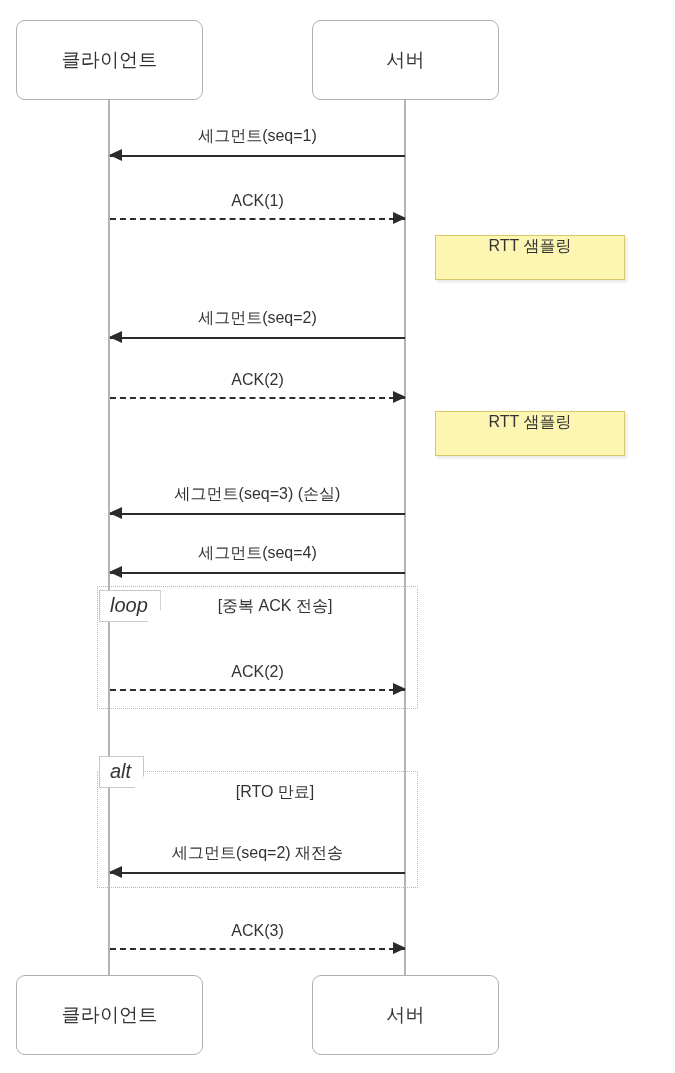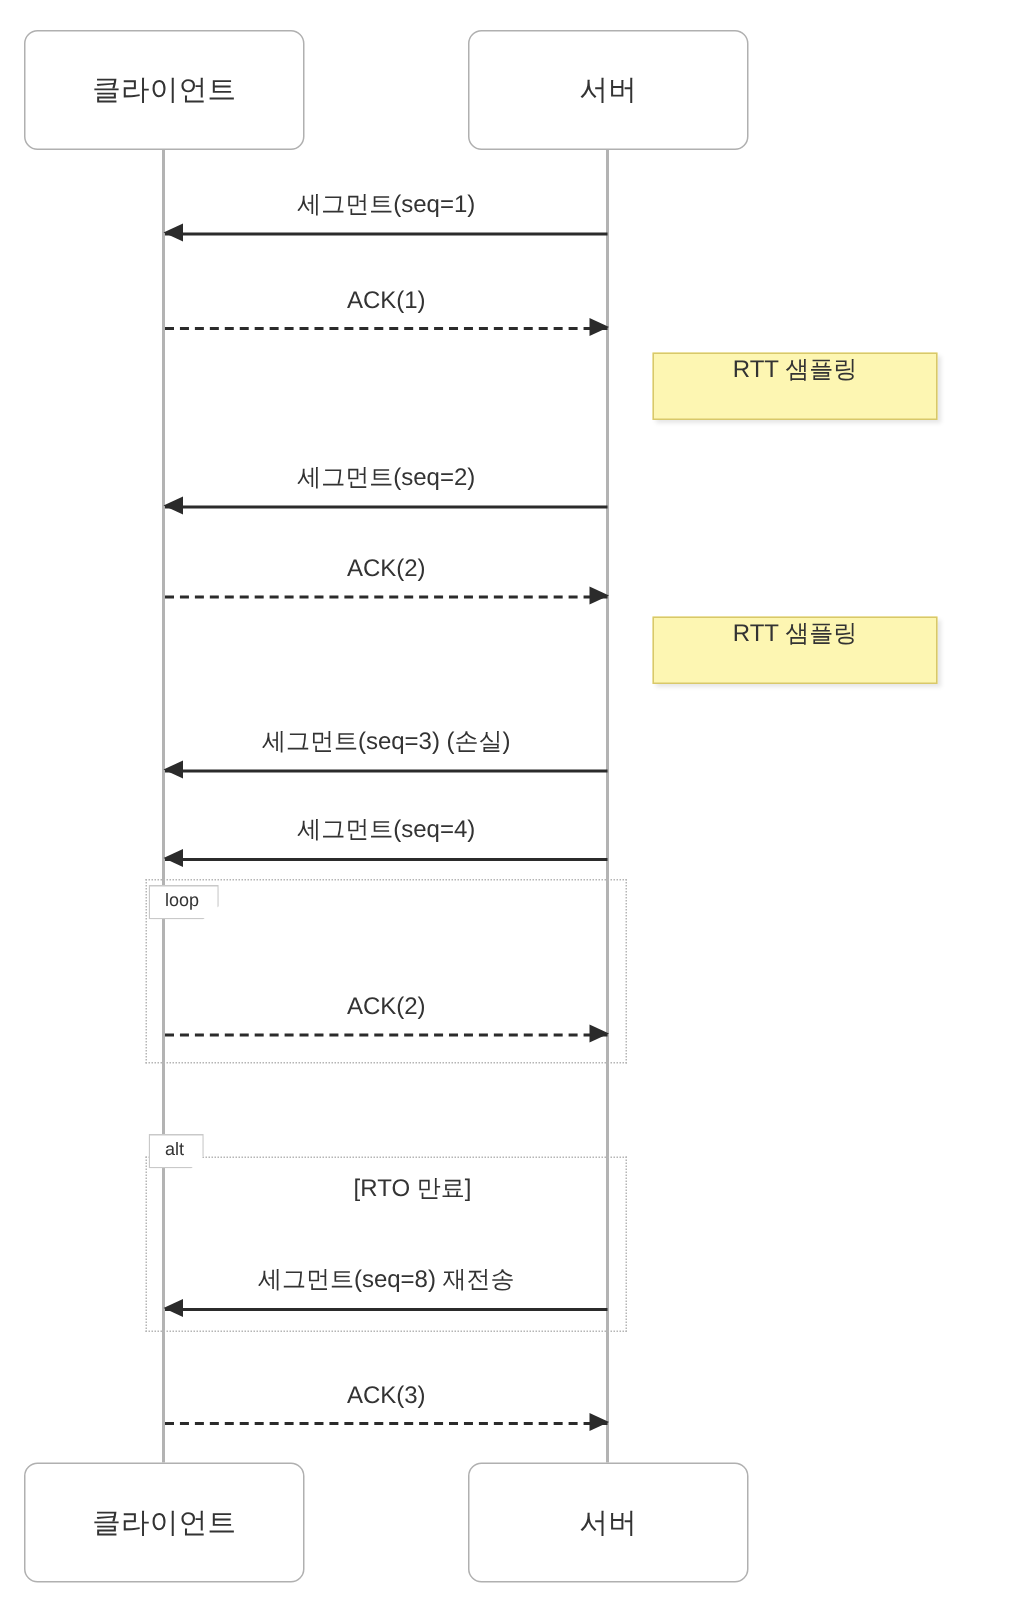--- a/index.html
+++ b/index.html
@@ -78,26 +78,27 @@
     box-sizing:border-box;
     border:1.6px dotted #b5b5b5;
     background:transparent;
   }
   .frag-tag{
     position:absolute;
     box-sizing:border-box;
     background:#ffffff;
     border:1px solid #c9c9c9;
     box-shadow:1px 1px 2px rgba(0,0,0,0.12);
-    font-size:12px;
+    font-size:20px;
     color:#333333;
     padding:3px 12px 4px 10px;
     line-height:1.15;
     -webkit-clip-path:polygon(0 0,100% 0,100% 62%,78% 100%,0 100%);
     clip-path:polygon(0 0,100% 0,100% 62%,78% 100%,0 100%);
+    font-style:italic;
   }
   .frag-cond{
     position:absolute;
     text-align:center;
     font-size:16px;
     color:#333333;
     white-space:nowrap;
   }
 </style>
 </head>
@@ -156,40 +157,43 @@
   <div class="msg to-left" style="left:110px;top:572px;width:295px;">
     <div class="line"></div>
     <div class="head"></div>
     <div class="label">세그먼트(seq=4)</div>
   </div>
 
   <div class="fragment" style="left:97px;top:586px;width:321px;height:123px;"></div>
   <div class="frag-tag" style="left:99px;top:590px;">
     <span>loop</span>
   </div>
+  <div class="frag-cond" style="left:160px;top:596px;width:230px;">
+    <span>[중복 ACK 전송]</span>
+  </div>
 
   <div class="msg dashed to-right" style="left:110px;top:689px;width:295px;">
     <div class="line"></div>
     <div class="head"></div>
     <div class="label">ACK(2)</div>
   </div>
 
 
   <div class="fragment" style="left:97px;top:771px;width:321px;height:117px;"></div>
   <div class="frag-tag" style="left:99px;top:756px;">
     <span>alt</span>
   </div>
   <div class="frag-cond" style="left:160px;top:782px;width:230px;">
     <span>[RTO 만료]</span>
   </div>
 
   <div class="msg to-left" style="left:110px;top:872px;width:295px;">
     <div class="line"></div>
     <div class="head"></div>
-    <div class="label">세그먼트(seq=8) 재전송</div>
+    <div class="label">세그먼트(seq=2) 재전송</div>
   </div>
 
   <div class="msg dashed to-right" style="left:110px;top:948px;width:295px;">
     <div class="line"></div>
     <div class="head"></div>
     <div class="label">ACK(3)</div>
   </div>
 
   <div class="participant" style="left:16px;top:975px;width:187px;height:80px;">
     <span>클라이언트</span>

